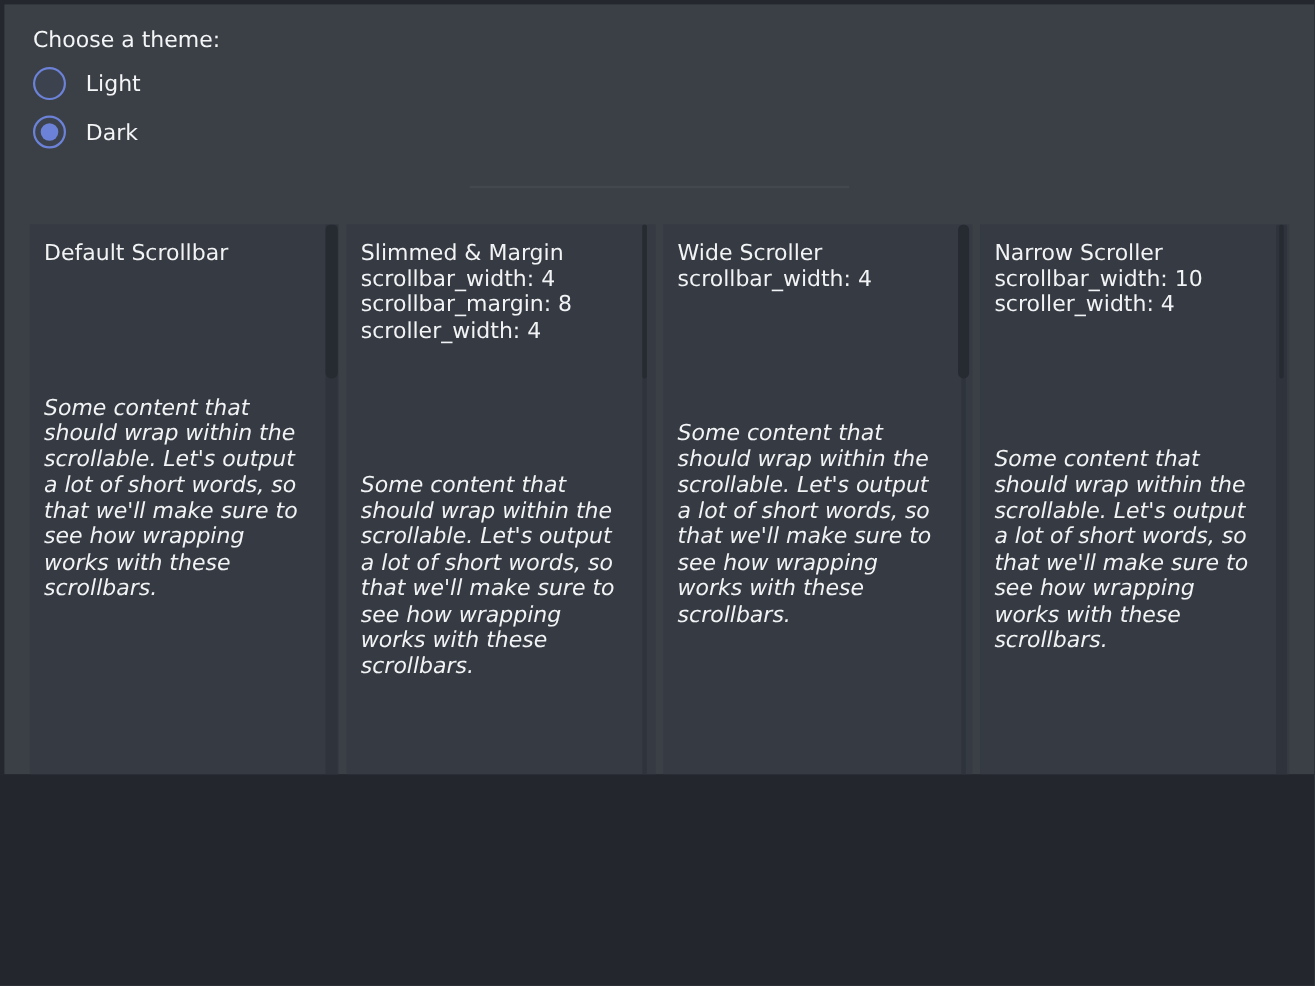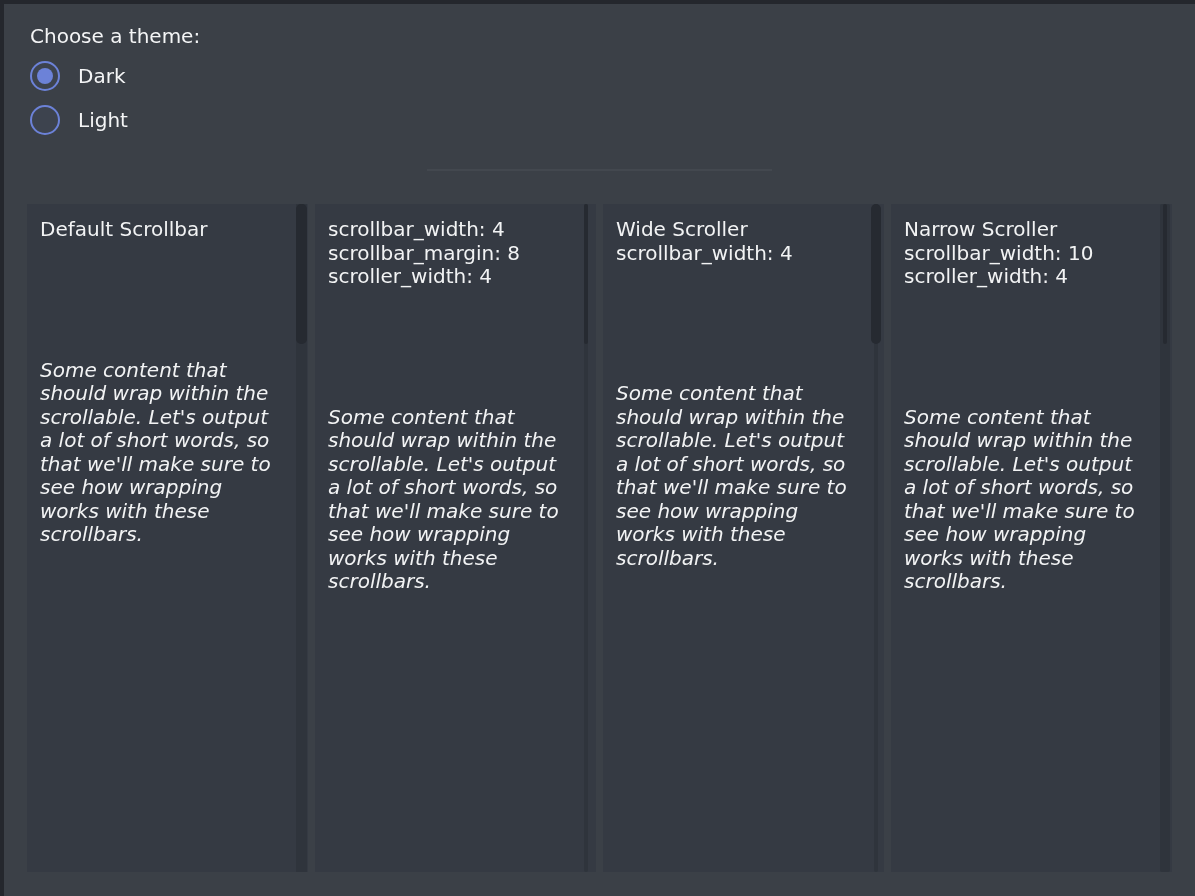--- a/index.html
+++ b/index.html
@@ -2,21 +2,21 @@
 <html><head>
 <meta charset="utf-8">
 <style>
   * { margin: 0; padding: 0; box-sizing: border-box; }
   html, body { background: #23262c; }
   body { font-family: "DejaVu Sans", sans-serif; }
 
   .app {
     position: relative;
     width: 1195px;
-    height: 896px;
+    height: 704px;
     background: #3b4047;
     border-top: 4px solid #24272d;
     border-left: 4px solid #24272d;
     overflow: hidden;
   }
 
   
   .theme-section { padding: 20px 0 0 26px; }
   .theme-label {
     color: #f4f5f6;
@@ -119,31 +119,31 @@
 </head>
 <body>
 
 <div class="app">
 
   <div class="theme-section">
     <div class="theme-label">Choose a theme:</div>
 
     <div class="radio-row">
       <span class="radio-outer">
+        
+      </span>
+      <span class="radio-label">Light</span>
+    </div>
+
+    <div class="radio-row">
+      <span class="radio-outer">
         <span class="radio-dot"></span>
       </span>
       <span class="radio-label">Dark</span>
     </div>
-
-    <div class="radio-row">
-      <span class="radio-outer">
-        
-      </span>
-      <span class="radio-label">Light</span>
-    </div>
   </div>
 
   <hr class="divider">
 
   <div class="panels">
 
     <section class="panel p1">
       <div class="panel-inner">
         <div class="panel-header">
           <div class="panel-title">Default Scrollbar</div>
@@ -153,20 +153,21 @@
         </div>
         <p class="panel-body">Some content that should wrap within the scrollable. Let's output a lot of short words, so that we'll make sure to see how wrapping works with these scrollbars.</p>
       </div>
       <div class="track"></div>
       <div class="thumb"></div>
     </section>
 
     <section class="panel p2">
       <div class="panel-inner">
         <div class="panel-header">
+          <div class="panel-title">Slimmed &amp; Margin</div>
           <div class="config-line">scrollbar_width: 4</div>
           <div class="config-line">scrollbar_margin: 8</div>
           <div class="config-line">scroller_width: 4</div>
         </div>
         <p class="panel-body">Some content that should wrap within the scrollable. Let's output a lot of short words, so that we'll make sure to see how wrapping works with these scrollbars.</p>
       </div>
       <div class="track"></div>
       <div class="thumb"></div>
     </section>
 

